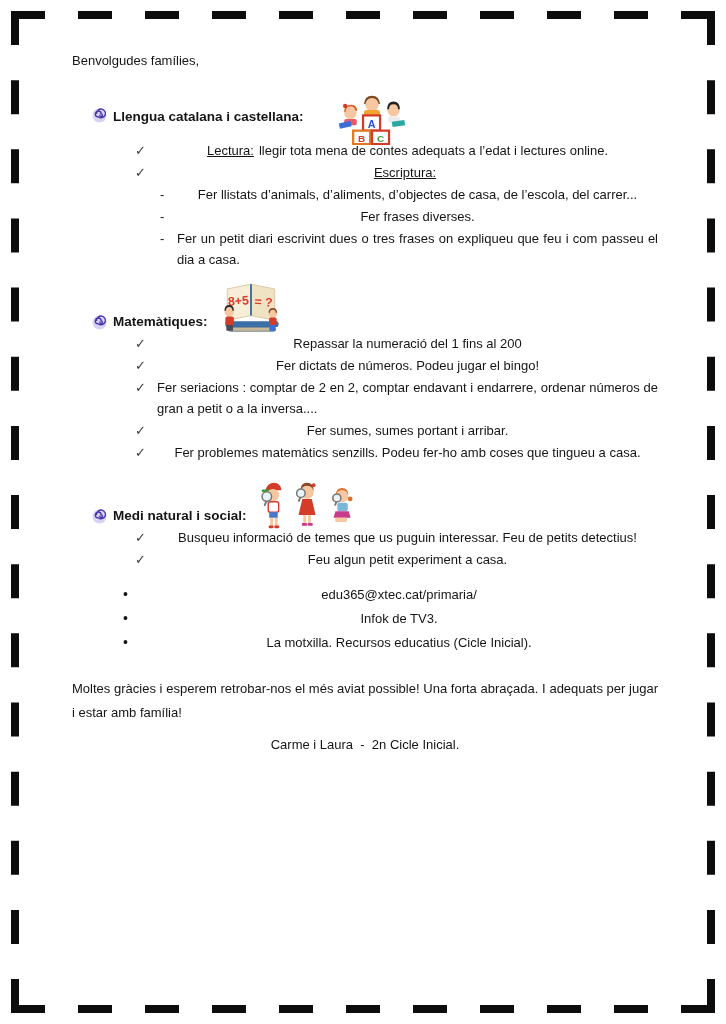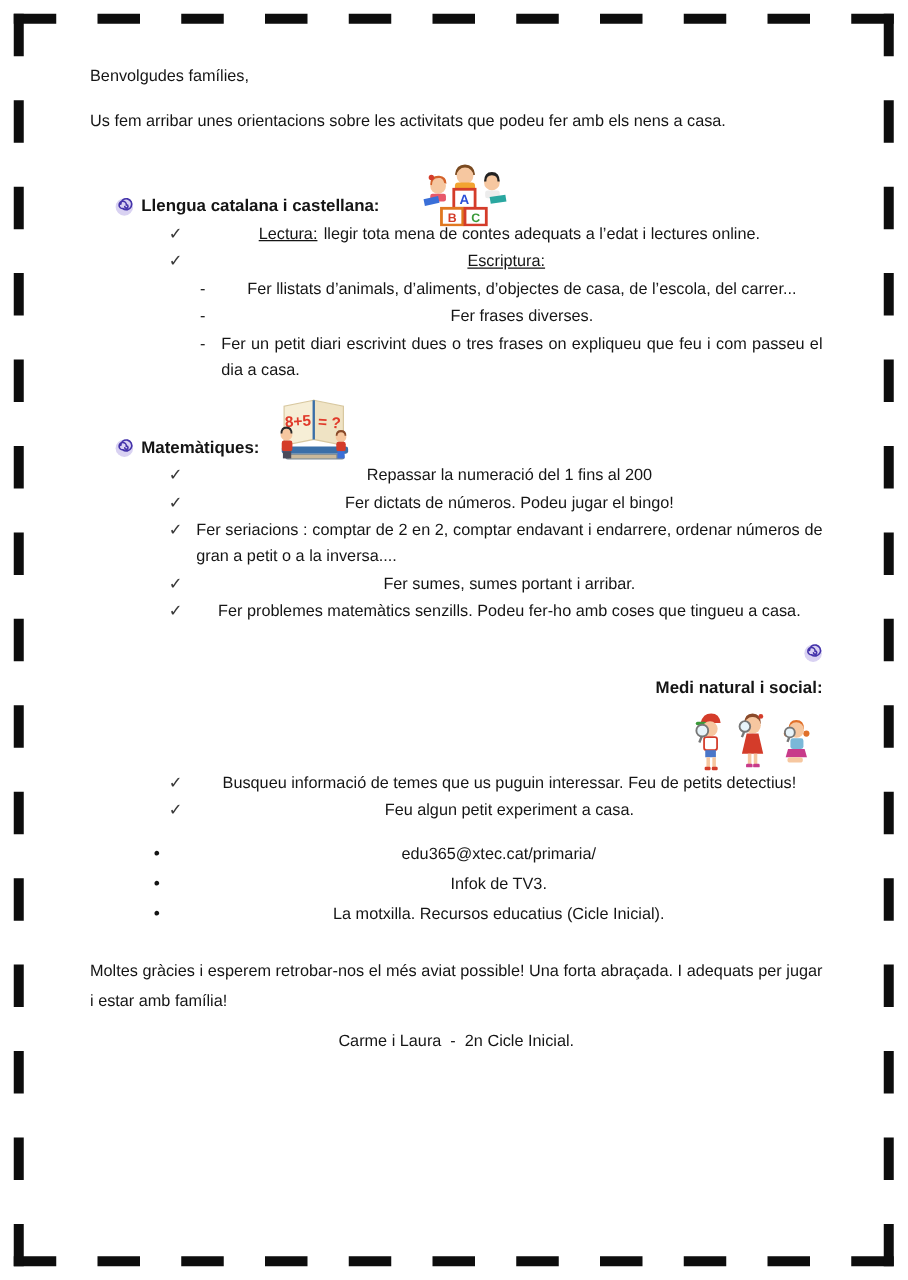--- a/index.html
+++ b/index.html
@@ -23,23 +23,23 @@
 
   .section-heading {
     display: flex; align-items: flex-end; gap: 6px;
     margin-left: 20px; font-weight: bold; font-size: 13.5px;
   }
   .section-heading .spiral { margin-bottom: 3px; flex: 0 0 auto; }
   .section-heading .title { margin-bottom: 1px; white-space: nowrap; }
   .clipart { flex: 0 0 auto; margin-bottom: -5px; }
   .clipart.abc { margin-left: 26px; }
 
-  .sec1 { margin-top: 22px; }
+  .sec1 { margin-top: 22px; align-items: center; }
   .sec2 { margin-top: 6px; }
-  .sec3 { margin-top: 16px; flex-direction: column; }
+  .sec3 { margin-top: 16px; }
 
   .check-row { display: flex; margin-left: 63px; margin-bottom: 1px; }
   .check-row .marker { flex: 0 0 22px; color: #3a3a3a; }
   .dash-row { display: flex; margin-left: 88px; margin-bottom: 1px; }
   .dash-row .marker { flex: 0 0 17px; }
   .bullet-row { display: flex; margin-left: 51px; margin-bottom: 3px; }
   .bullet-row .marker { flex: 0 0 17px; font-size: 14px; }
   .row-body { flex: 1; text-align: center; }
   .justify { text-align: justify; }
   .u { text-decoration: underline; }
@@ -60,21 +60,20 @@
 <svg class="page-border" width="726" height="1024" viewBox="0 0 726 1024">
   <line x1="11" y1="15" x2="715" y2="15" stroke="#0d0d0d" stroke-width="8" stroke-dasharray="34 33"></line>
   <line x1="11" y1="1009" x2="715" y2="1009" stroke="#0d0d0d" stroke-width="8" stroke-dasharray="34 33"></line>
   <line x1="15" y1="11" x2="15" y2="1013" stroke="#0d0d0d" stroke-width="8" stroke-dasharray="34 35.15"></line>
   <line x1="711" y1="11" x2="711" y2="1013" stroke="#0d0d0d" stroke-width="8" stroke-dasharray="34 35.15"></line>
 </svg>
 
 <div class="content">
 
   <p class="greeting">Benvolgudes famílies,</p>
-  <p class="intro">Us fem arribar unes orientacions sobre les activitats que podeu fer amb els nens a casa.</p>
 
   <div class="section-heading sec1">
     <svg class="spiral" width="15" height="15" viewBox="0 0 15 15">
       <circle cx="7.5" cy="7.5" r="7" fill="#d9d2f2"></circle>
       <path d="M7.8,7.2 a1.3,1.3 0 1 0 1.3,-1.3 a2.9,2.9 0 1 0 -2.9,2.9 a4.4,4.4 0 1 0 -1.6,-3.4" fill="none" stroke="#4433aa" stroke-width="1.3" stroke-linecap="round"></path>
     </svg>
     <span class="title">Llengua catalana i castellana:</span>
     <svg class="clipart abc" width="72" height="52" viewBox="0 0 80 58">
       <circle cx="16" cy="22" r="7" fill="#f6c7a0"></circle>
       <path d="M9,21 q0,-8.5 8,-8 q6.5,0.5 6.5,7 l-2,-0.5 q-1,-4.5 -5,-4.5 q-6,0 -6,6.5 z" fill="#d4622a"></path>

